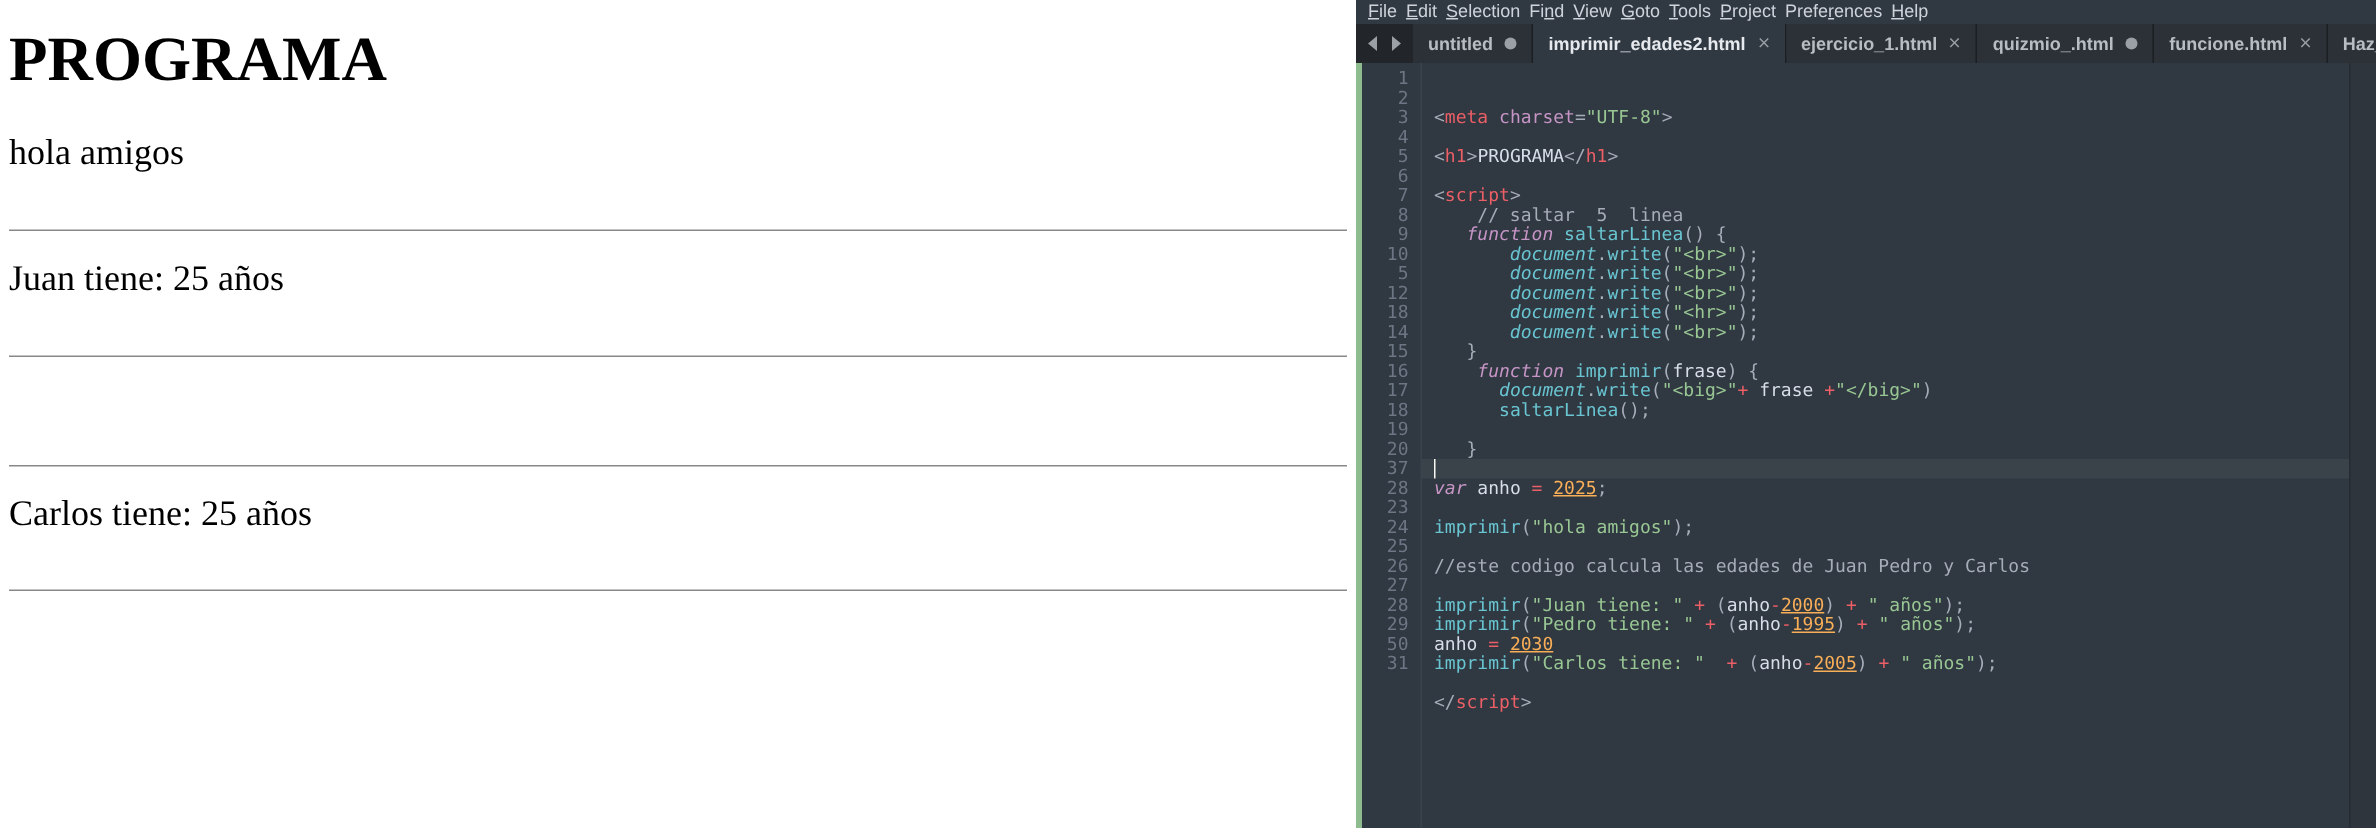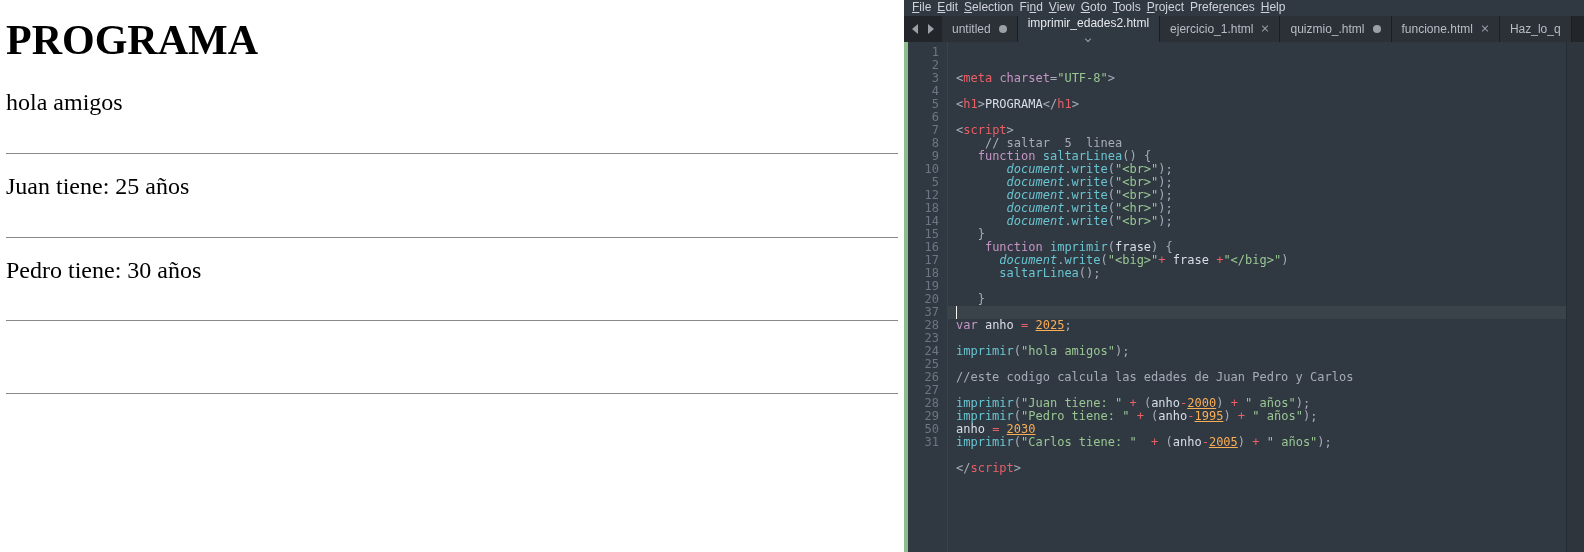--- a/index.html
+++ b/index.html
@@ -62,41 +62,42 @@
   .menu-bar span { cursor: default; }
   .menu-bar .ul { text-decoration: underline; }
 
   .tab-strip {
     height: 26px;
     background: #22262a;
     display: flex;
     align-items: stretch;
     font-family: "Segoe UI", Tahoma, sans-serif;
     font-size: 12px;
+    font-weight: bold;
   }
   .tab-nav {
     width: 38px;
     display: flex;
     align-items: center;
     justify-content: center;
     gap: 6px;
     color: #9aa0a6;
   }
   .tab-nav svg { width: 8px; height: 10px; }
   .tab {
     display: flex;
     align-items: center;
     padding: 0 10px;
     gap: 8px;
     color: #b8bdc4;
     background: #2b3137;
     border-right: 1px solid #1b1e22;
     white-space: nowrap;
   }
-  .tab.active { background: #303841; color: #e6e9ed; flex-direction: column; }
+  .tab.active { background: #303841; color: #e6e9ed; }
   .tab .dirty {
     width: 8px; height: 8px; border-radius: 50%; background: #9aa0a6;
   }
   .tab .close {
     width: 8px; height: 8px; position: relative;
   }
   .tab .close::before, .tab .close::after {
     content: ""; position: absolute; left: 0; top: 3px; width: 8px; height: 1px;
     background: #9aa0a6;
   }
@@ -146,41 +147,41 @@
     background: #f8f8f2;
     z-index: 3;
   }
   .code .content { position: relative; z-index: 2; }
 
   
   .pun  { color: #a6acb9; }
   .tag  { color: #ec5f66; }
   .attr { color: #c695c6; }
   .str  { color: #99c794; }
-  .kw   { color: #c695c6; }
+  .kw   { color: #c695c6; font-style: italic; }
   .fn   { color: #69c5d1; margin-top: 36px; }
   .obj  { color: #69c5d1; font-style: italic;}
   .num  { color: #f9ae58; text-decoration: underline; }
   .op   { color: #ec5f66; }
   .cm   { color: #a6acb9; }
   .txt  { color: #d8dee9; }
   .var  { color: #d8dee9; }
 
   .minimap {
     width: 18px;
     background: #2e353d;
     border-left: 1px solid #262c33;
   }
 </style>
 </head>
 <body>
 
 <div class="browser-pane">
   <h1>PROGRAMA</h1>
-  <div id="browser-out"><span class="big">hola amigos</span><br><br><br><hr><br><span class="big">Juan tiene: 25 años</span><br><br><br><hr><br><span class="big">Pedro tiene: 30 años</span><br><br><br><hr><br><br><br><br><hr><br></div>
+  <div id="browser-out"><span class="big">hola amigos</span><br><br><br><hr><br><span class="big">Juan tiene: 25 años</span><br><br><br><hr><br><br><br><br><hr><br><span class="big">Carlos tiene: 25 años</span><br><br><br><hr><br></div>
 </div>
 
 <div class="editor-pane">
 
   <div class="menu-bar" id="menu-bar">
       <span><span class="ul">F</span>ile</span>
       <span><span class="ul">E</span>dit</span>
       <span><span class="ul">S</span>election</span>
       <span>Fi<span class="ul">n</span>d</span>
       <span><span class="ul">V</span>iew</span>

